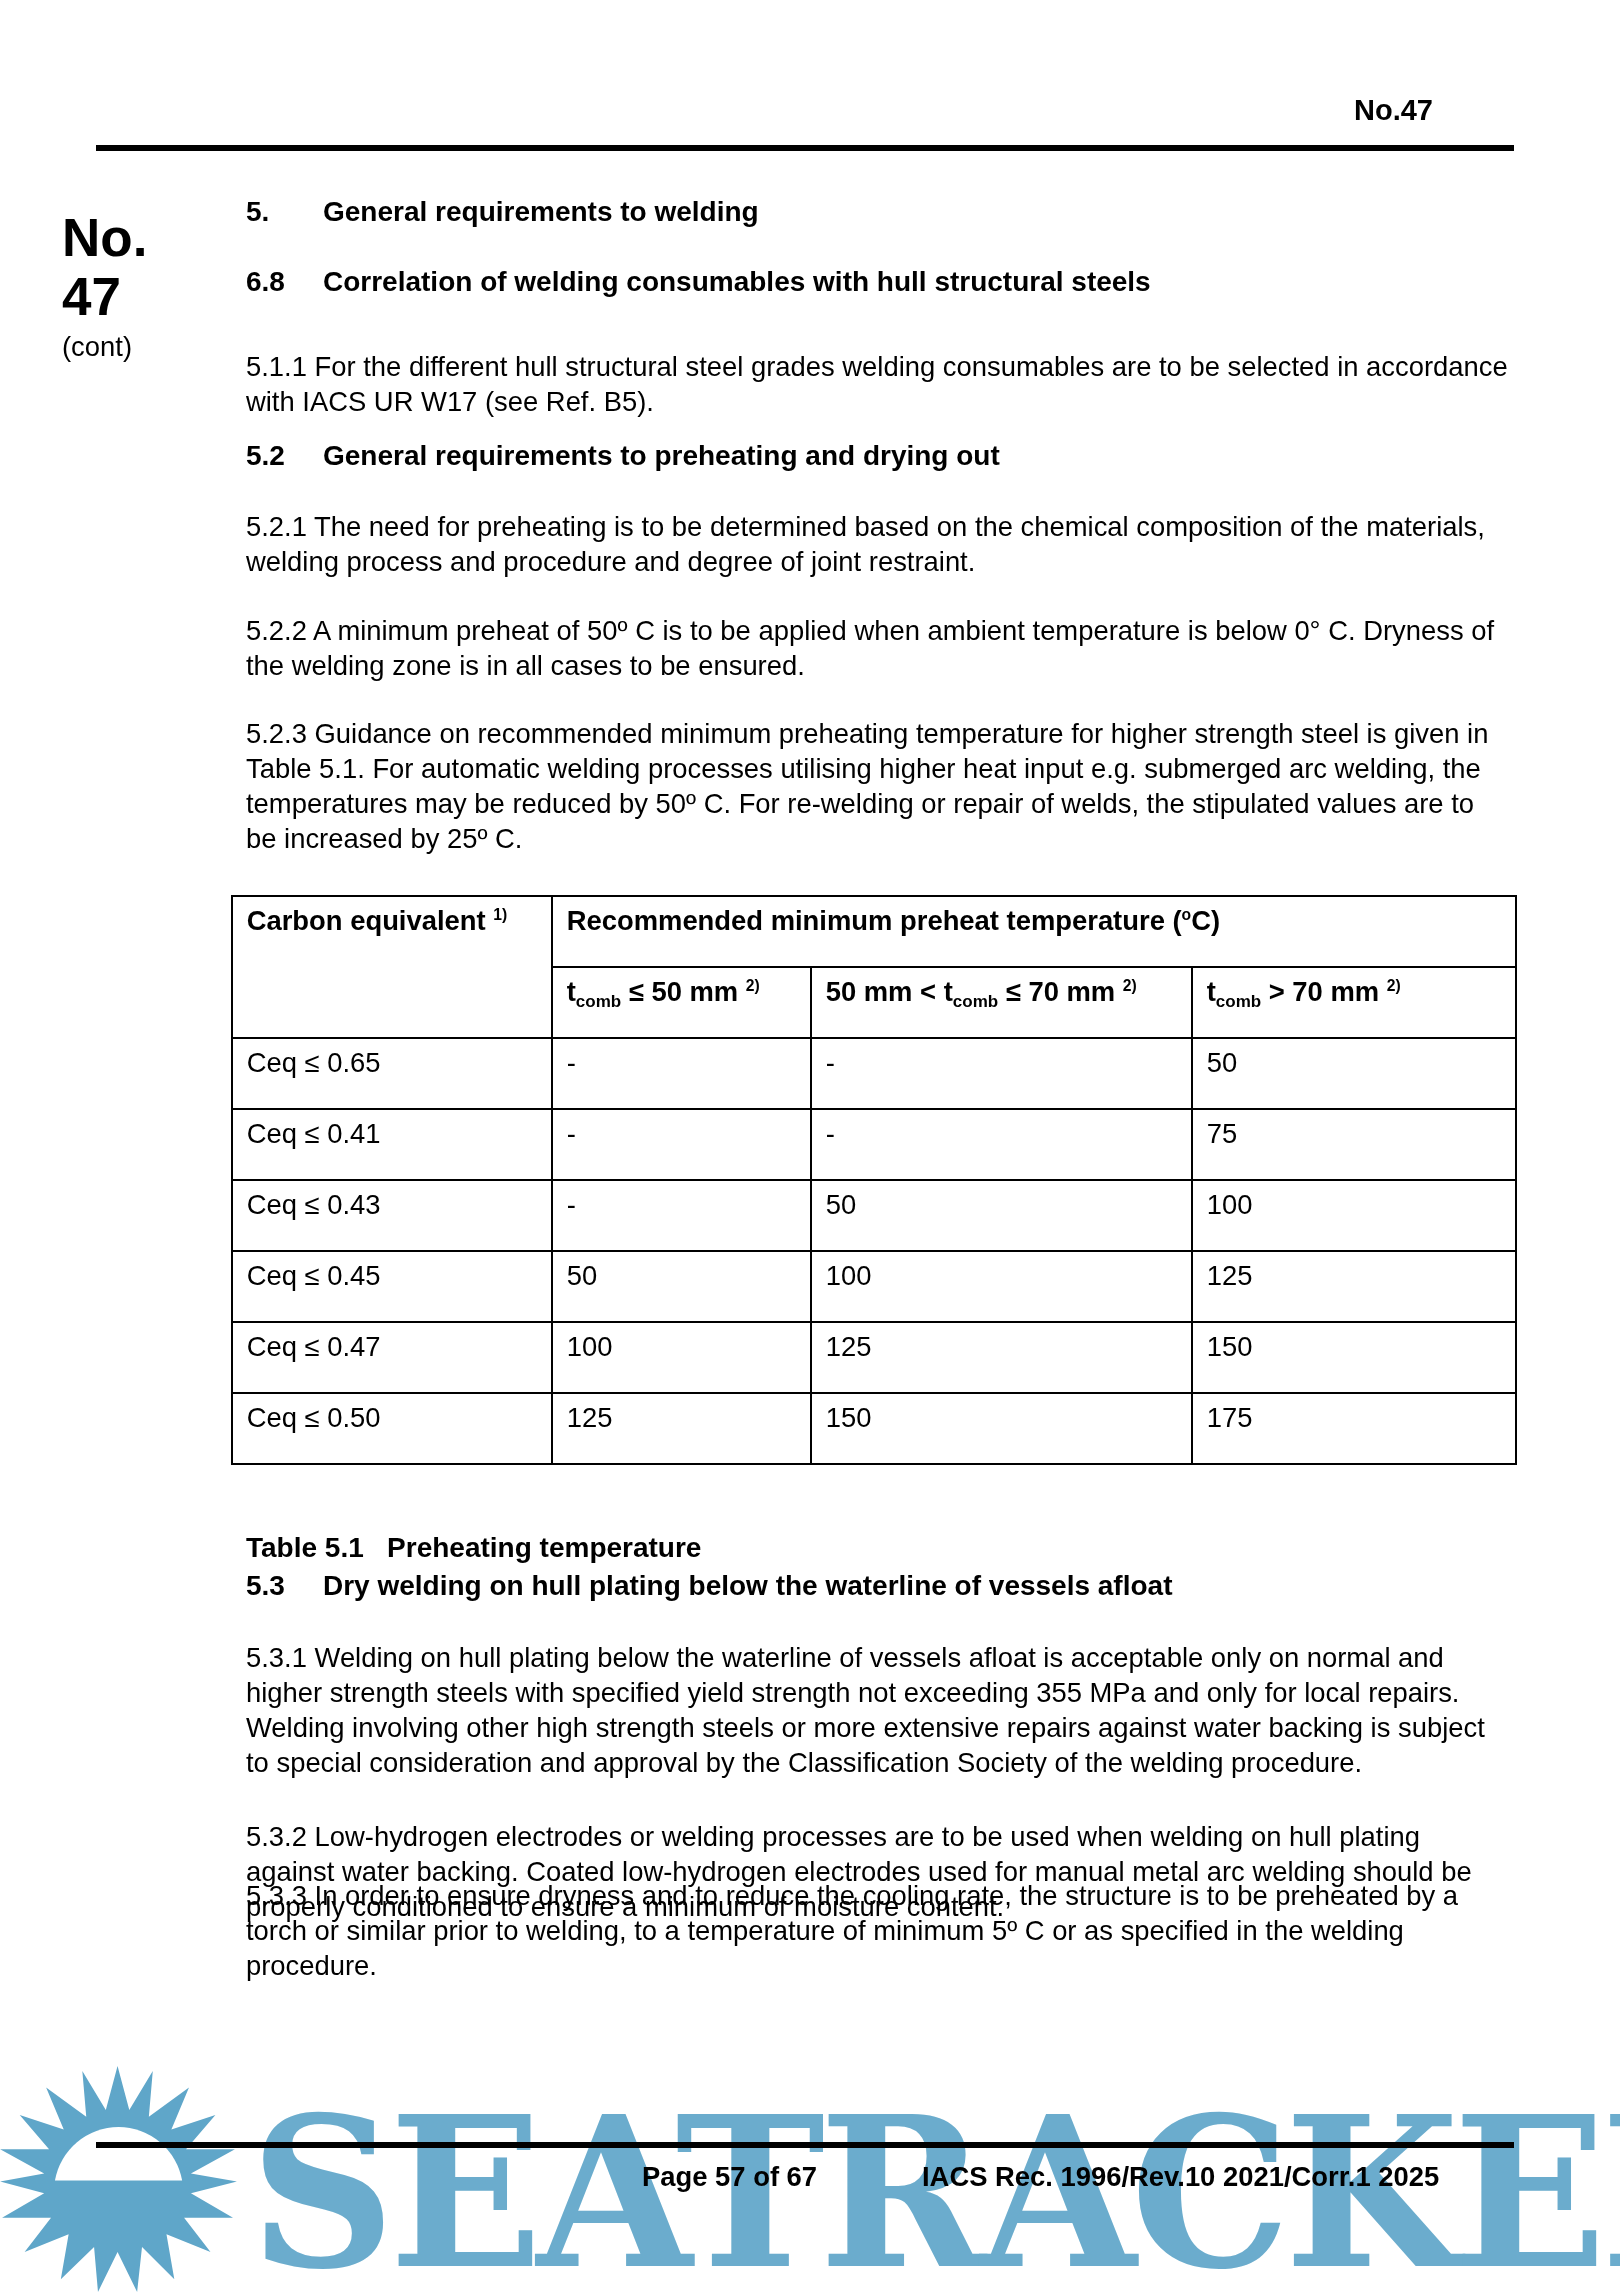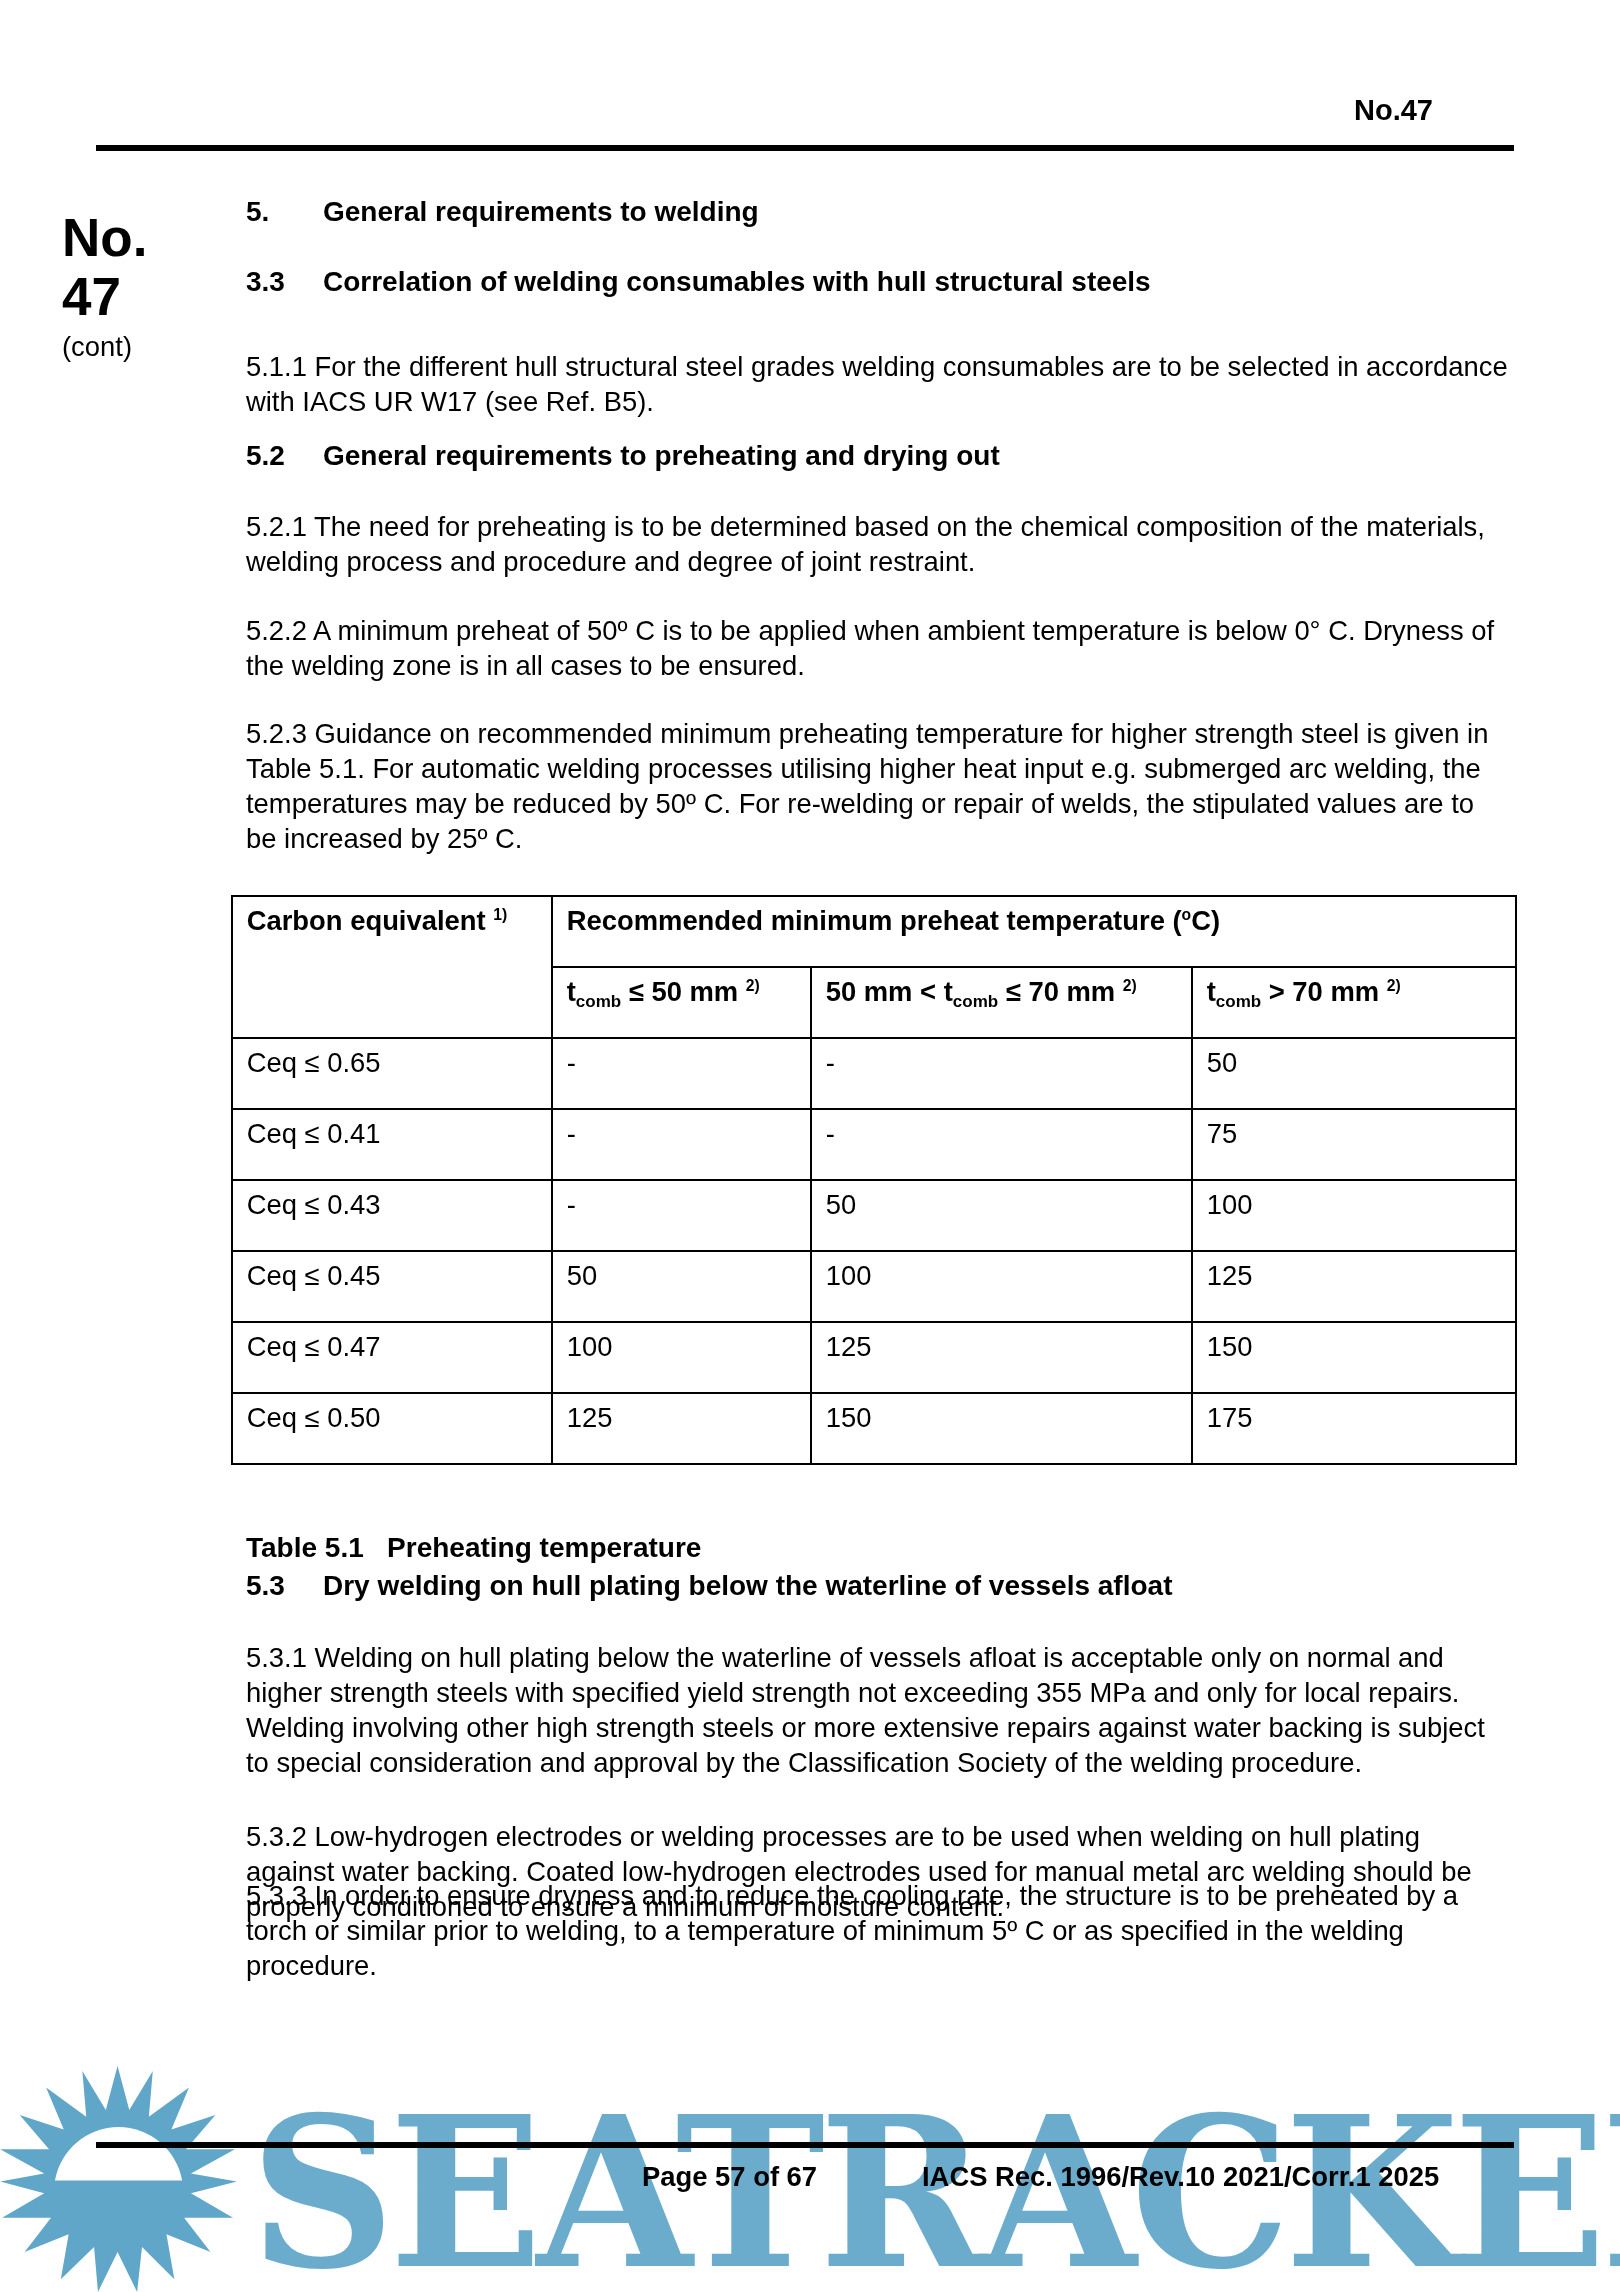--- a/index.html
+++ b/index.html
@@ -39,21 +39,21 @@
   <span class="big">No.</span>
   <span class="big">47</span>
   <span class="cont">(cont)</span>
 </div>
 
 <div class="abs content">
   <div class="h" style="top:196px;">
     <span class="num">5.</span><span>General requirements to welding</span>
   </div>
   <div class="h" style="top:266px;">
-    <span class="num">3.3</span><span>Correlation of welding consumables with hull structural steels</span>
+    <span class="num">6.8</span><span>Correlation of welding consumables with hull structural steels</span>
   </div>
   <div class="p" style="top:349px;">5.1.1 For the different hull structural steel grades welding consumables are to be selected in accordance with IACS UR W17 (see Ref. B5).</div>
 
   <div class="h" style="top:440px;">
     <span class="num">5.2</span><span>General requirements to preheating and drying out</span>
   </div>
   <div class="p" style="top:509px;">5.2.1 The need for preheating is to be determined based on the chemical composition of the materials, welding process and procedure and degree of joint restraint.</div>
   <div class="p" style="top:613px;">5.2.2 A minimum preheat of 50º C is to be applied when ambient temperature is below 0° C. Dryness of the welding zone is in all cases to be ensured.</div>
   <div class="p" style="top:716px;">5.2.3 Guidance on recommended minimum preheating temperature for higher strength steel is given in Table 5.1. For automatic welding processes utilising higher heat input e.g. submerged arc welding, the temperatures may be reduced by 50º C. For re-welding or repair of welds, the stipulated values are to be increased by 25º C.</div>
 

